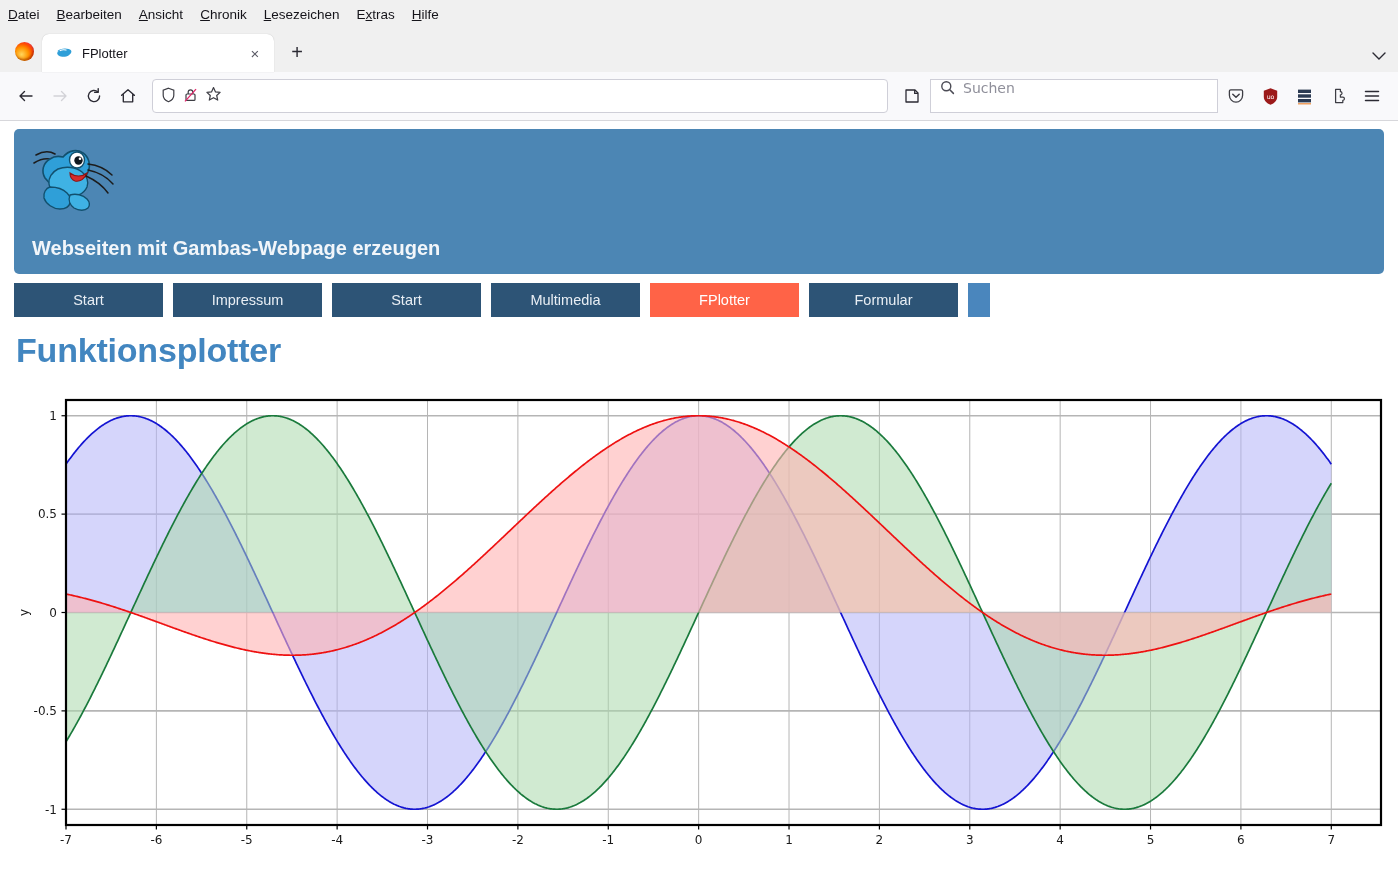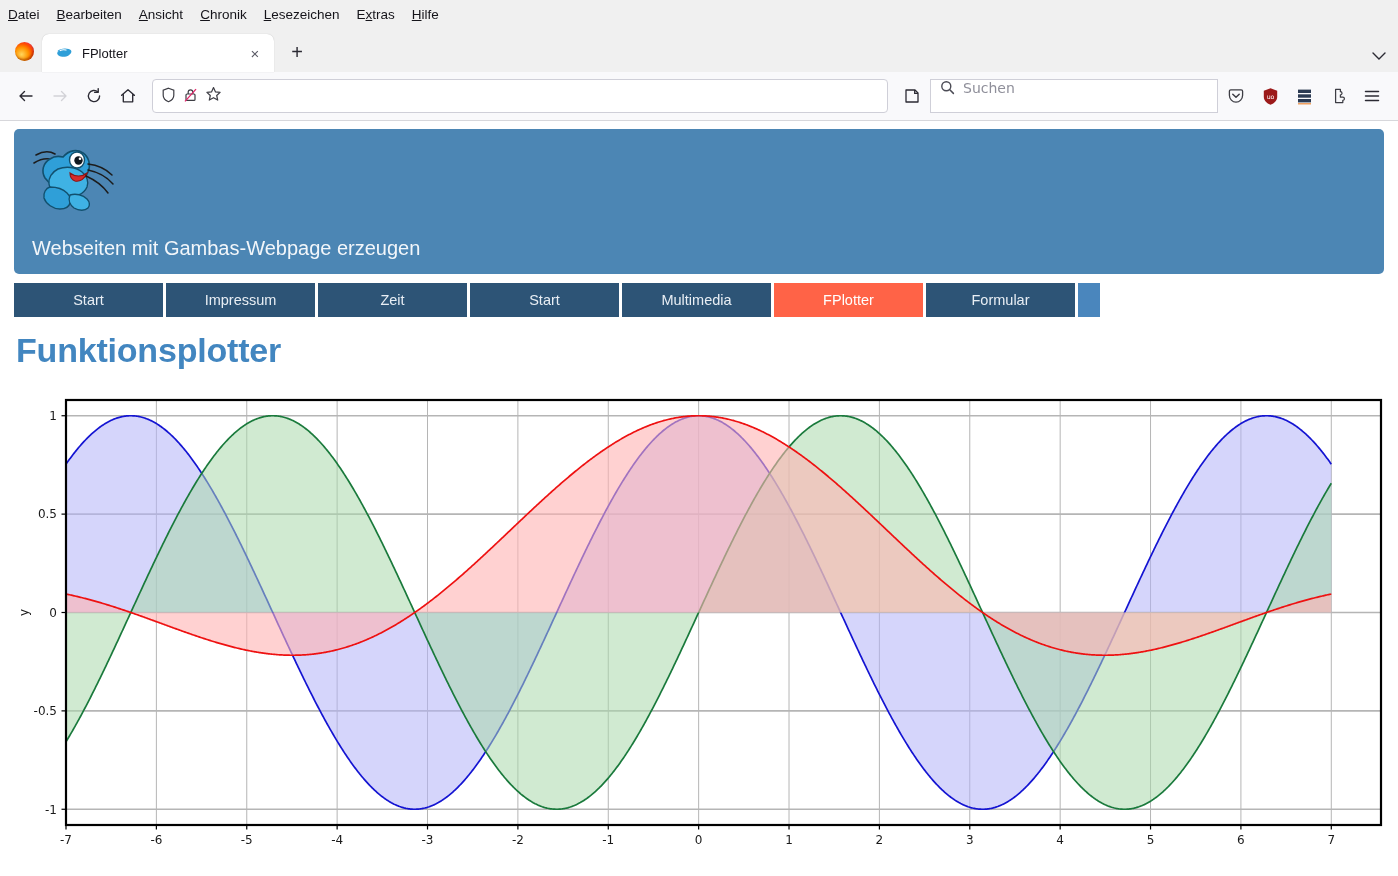--- a/index.html
+++ b/index.html
@@ -76,29 +76,29 @@
   .searchbar{
     width:268px;height:32px;background:#ffffff;border:1px solid #cfcfd8;border-radius:0;
     display:flex;align-items:flex-start;padding:0 9px;gap:8px;flex:none;
   }
   .searchbar .stext{font-size:14px;color:#8f8f9a;font-family:"DejaVu Sans",sans-serif;}
 
   
   .page{width:1398px;background:#fff;}
   .banner{
     margin:8px 14px 0 14px;height:145px;background:#4c86b4;border-radius:5px;
-    position:relative;overflow:hidden;
+    position:relative;overflow:hidden;font-weight:bold;
   }
   .banner .logo{position:absolute;left:16px;top:8px;}
   .banner .btitle{
     position:absolute;left:18px;bottom:14px;color:#f2f6fa;font-size:20px;
     font-family:"Liberation Sans",sans-serif;
   }
   .navtabs{
-    margin:9px 14px 0 14px;display:flex;height:34px;gap:3px;overflow:hidden;text-align:right;
+    margin:9px 14px 0 14px;display:flex;height:34px;gap:10px;overflow:hidden;text-align:right;
   }
   .navtab{
     width:149px;flex:none;background:#2d5476;color:#e8eef4;
     display:flex;align-items:center;justify-content:center;
     font-size:14.5px;height:34px;box-sizing:border-box;
   }
   .navtab.active{background:#ff6347;color:#ffffff;}
   .navtab.more{width:22px;background:#4a86bd;}
   h1.pagetitle{
     margin:14px 0 4px 16px;font-size:34px;color:#4286c0;font-weight:bold;
@@ -262,23 +262,20 @@
     </div>
     <div class="btitle">Webseiten mit Gambas-Webpage erzeugen</div>
   </div>
 
   <div class="navtabs">
     <div class="navtab">
         <span>Start</span>
       </div>
     <div class="navtab">
         <span>Impressum</span>
-      </div>
-    <div class="navtab">
-        <span>Zeit</span>
       </div>
     <div class="navtab">
         <span>Start</span>
       </div>
     <div class="navtab">
         <span>Multimedia</span>
       </div>
     <div class="navtab active">
         <span>FPlotter</span>
       </div>

